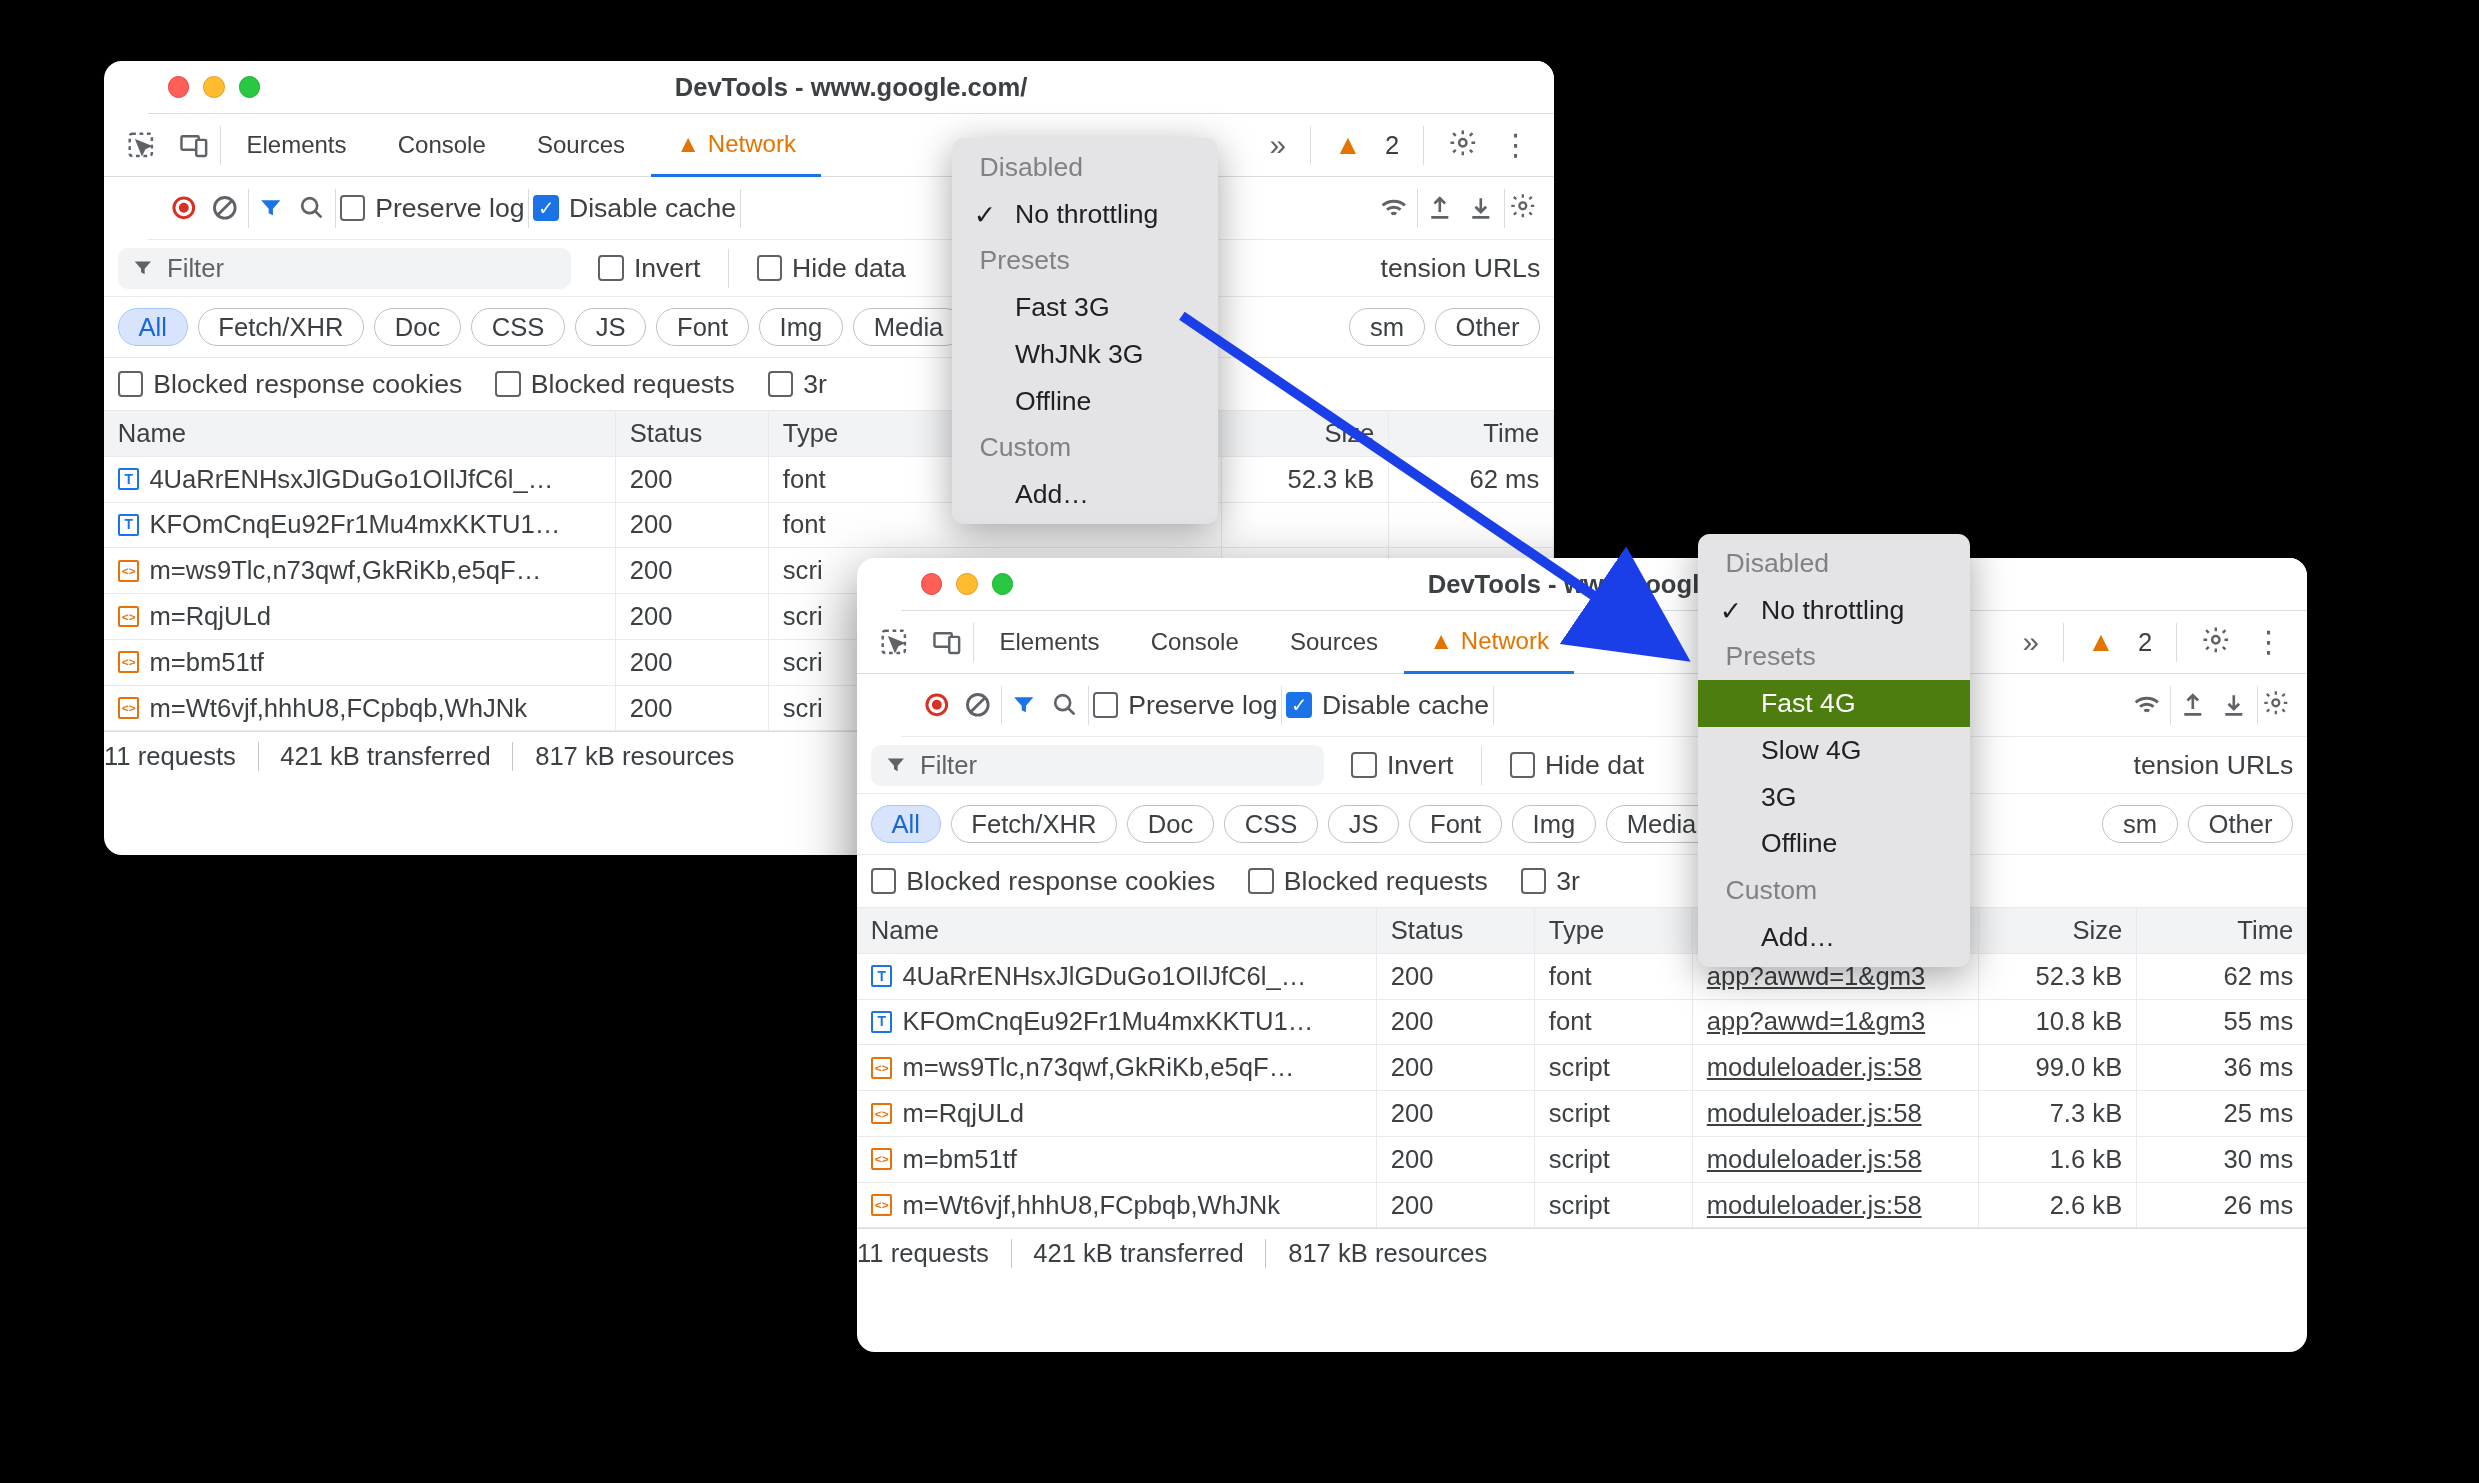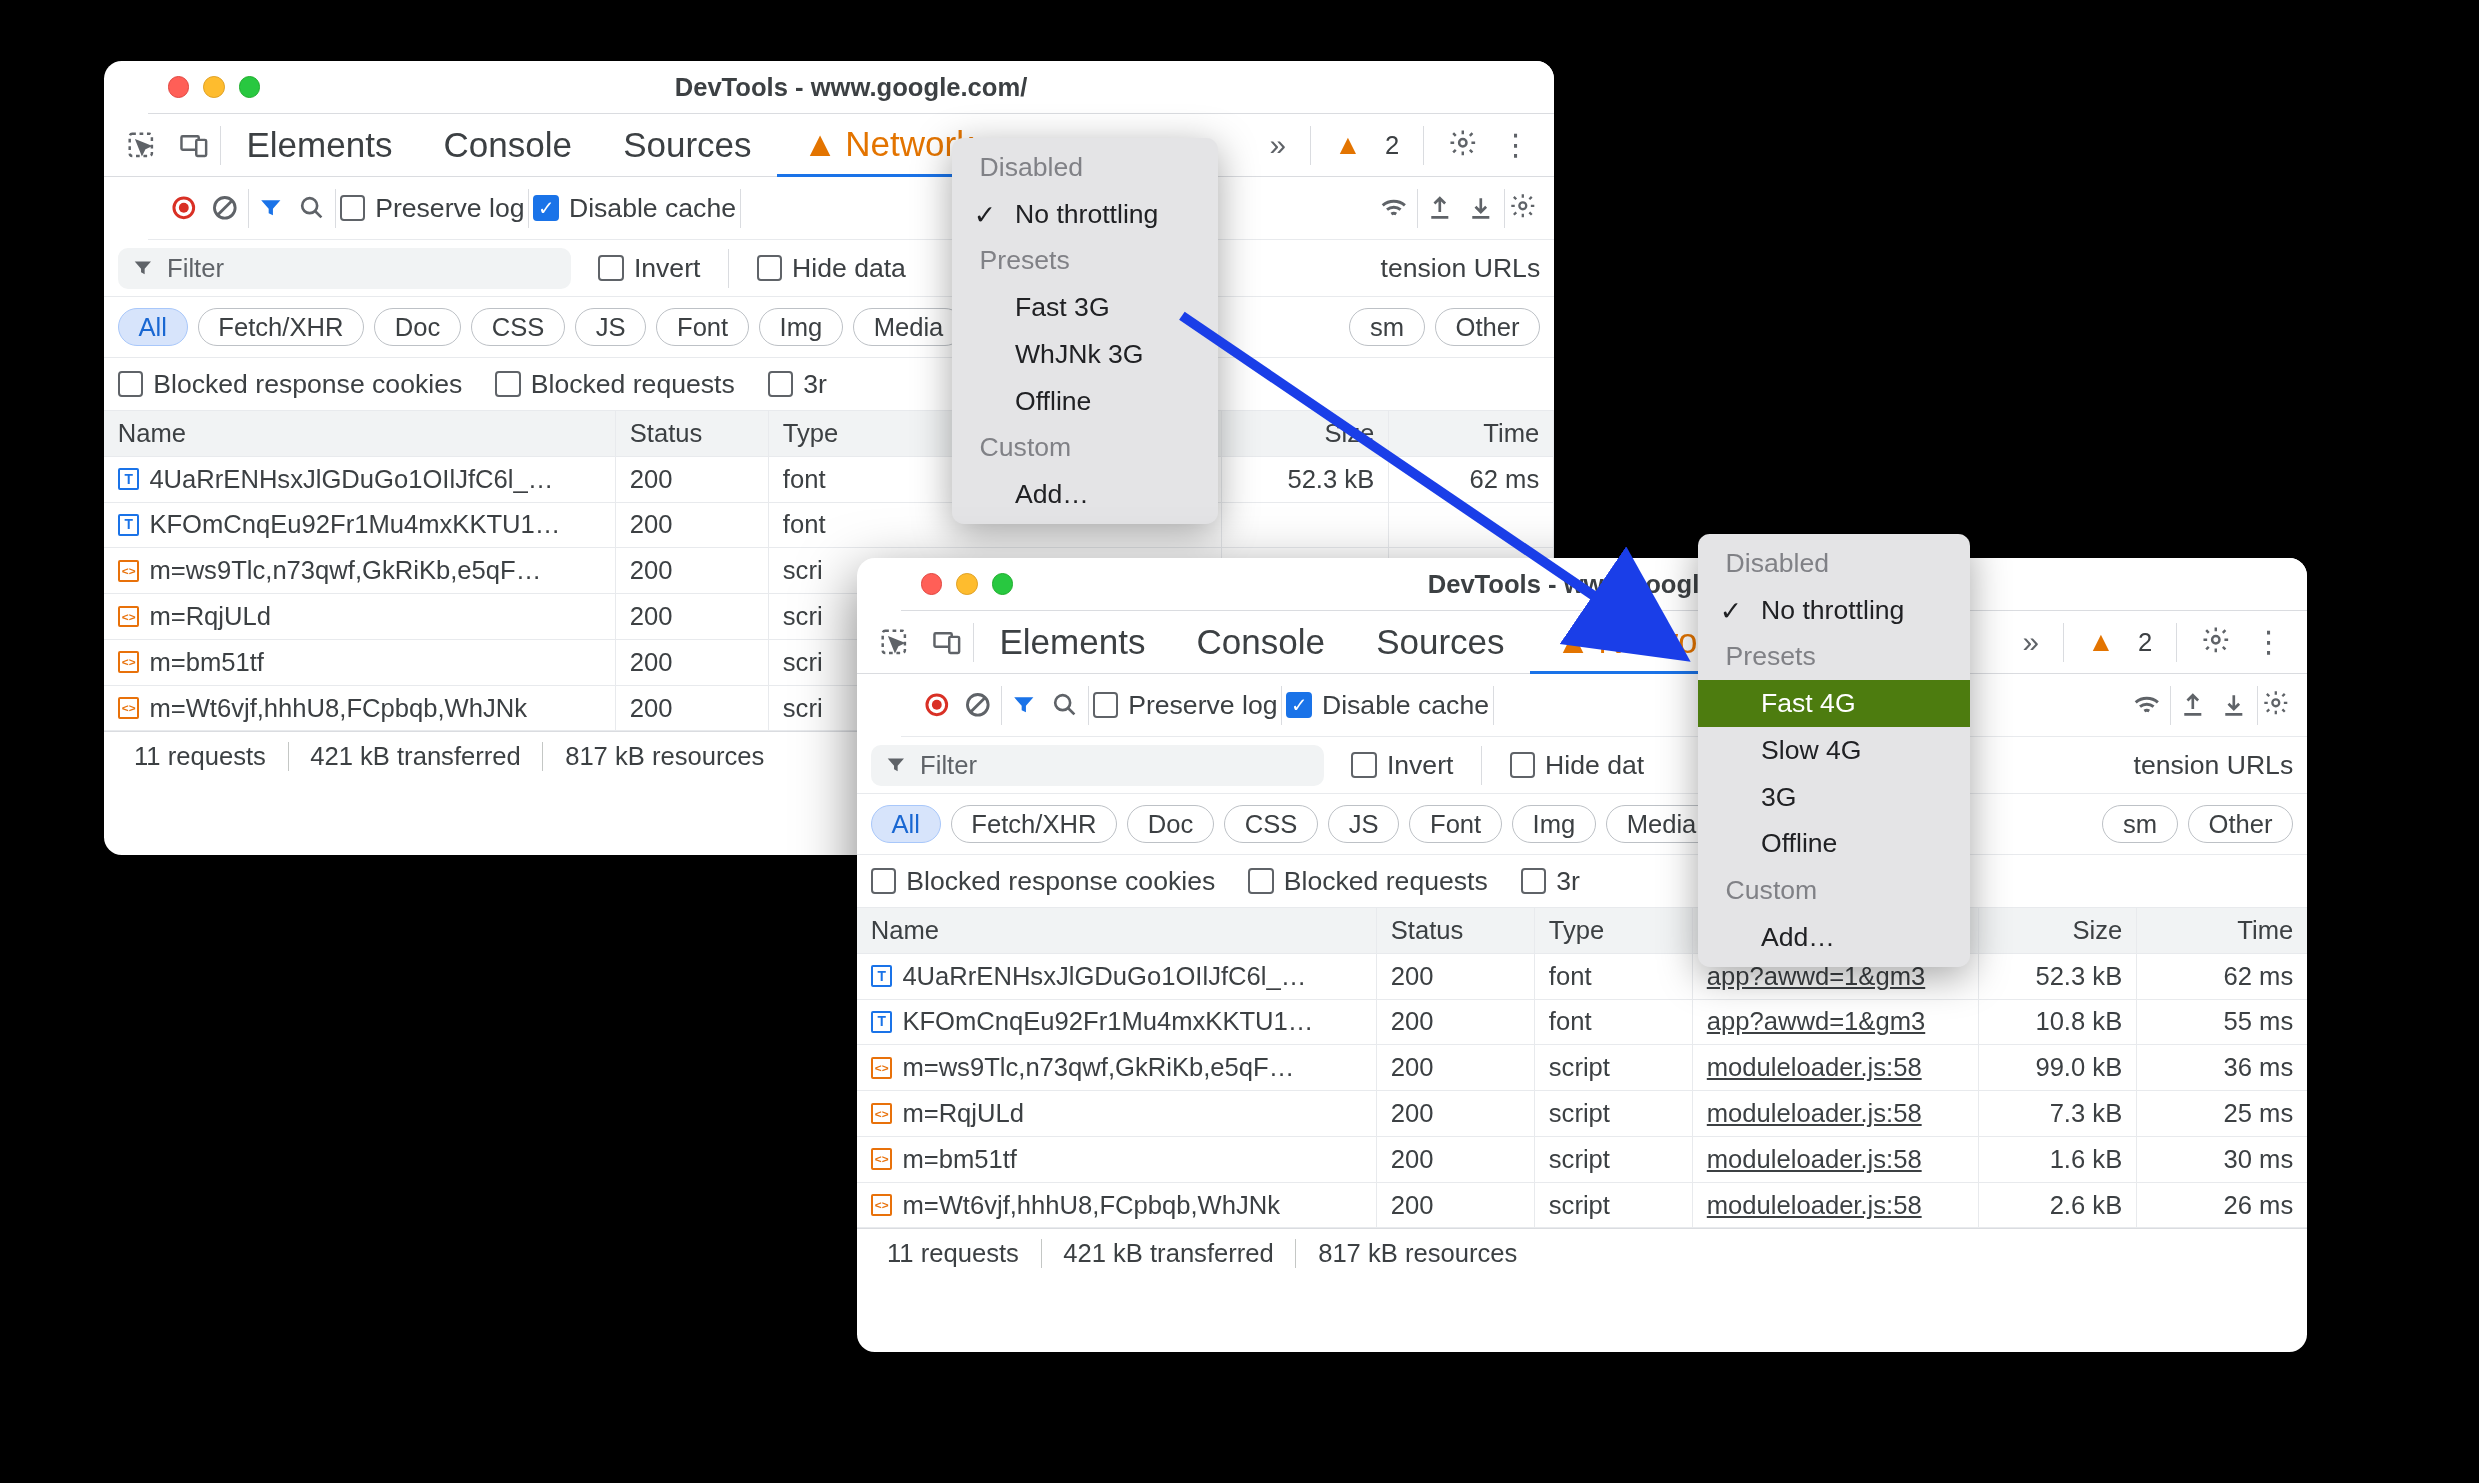--- a/index.html
+++ b/index.html
@@ -33,21 +33,21 @@
   .dot.red { background:#ff5f57; border:1px solid #e0443e;}
   .dot.yellow { background:#febc2e; border:1px solid #dfa023;}
   .dot.green { background:#28c840; border:1px solid #1dad2b;}
   .title { position:absolute; left:0; right:0; text-align:center; font-size:25.6px; font-weight:600; color:#3c4043;}
   .tabs {
     display:flex; align-items:center; height:63px; padding:0 9.9px;
     border-bottom:1px solid #dadce0; position:relative;
   }
   .tabs .icobtn { width:53px; display:flex; justify-content:center; align-items:center;}
   .vline { width:1px; background:#dadce0; height:39px; }
-  .tabitem { padding:0 25.6px; font-size:35px; color:#3c4043; cursor:pointer;}
+  .tabitem { padding:0 25.6px; font-size:24px; color:#3c4043; cursor:pointer;}
   .tabitem.active { color:#1a73e8; border-bottom:3px solid #1a73e8; height:63px; display:flex; align-items:center;}
   .tabitem.warn { color:#e37400; }
   .tabright { margin-left:auto; display:flex; align-items:center; gap:23.6px; padding-right:13.8px;}
   .toolbar {
     display:flex; align-items:center; height:63px; padding:0 17.7px; gap:4px;
     border-bottom:1px solid #e8eaed;
     margin-left:44px;
   }
   .toolbar .icobtn { width:37px; display:flex; justify-content:center;}
   .chk { width:25.6px; height:25.6px; border:2px solid #5f6368; border-radius:3.9px; display:inline-flex; align-items:center; justify-content:center; vertical-align:middle;}
@@ -55,21 +55,21 @@
   .lbl { font-size:26.6px; color:#3c4043; display:inline-flex; align-items:center; gap:9.9px;}
   .filterrow { display:flex; align-items:center; height:57px; padding:0 13.8px; gap:27.6px; border-bottom:1px solid #e8eaed; flex-wrap:nowrap;}
   .filterbox { display:flex; align-items:center; background:#f1f3f4; border-radius:9.9px; height:41px; padding:0 13.8px; width:453px; gap:13.8px; color:#5f6368; font-size:25.6px;}
   .chips { display:flex; align-items:center; height:61px; padding:0 13.8px; gap:10px; border-bottom:1px solid #e8eaed; overflow:hidden;}
   .chip { border:1px solid #bdc1c6; border-radius:21.7px; padding:3.9px 19.7px; font-size:25.6px; color:#3c4043;}
   .chip.active { background:#d7e4fb; border-color:#a8c7fa; color:#1967d2;}
   .checkrow { display:flex; align-items:center; height:53px; padding:0 13.8px; gap:33px; border-bottom:1px solid #e8eaed; overflow:hidden;}
   .table { display:grid; font-size:25.6px; color:#3c4043;}
   .th, .td { border-right:1px solid #e8eaed; border-bottom:1px solid #e8eaed; padding:7.9px 13.8px; overflow:hidden; white-space:nowrap; text-overflow:ellipsis;}
   .th { background:#f1f3f4; font-weight:400;}
-  .status { display:flex; align-items:center; height:49px; padding:0 30px; gap:13.8px; font-size:25.6px; color:#3c4043; border-top:1px solid #dadce0;}
+  .status { display:flex; align-items:center; height:49px; padding:0 0; gap:13.8px; font-size:25.6px; color:#3c4043; border-top:1px solid #dadce0;}
   .statdiv { width:1px; background:#c4c7c5; height:29.6px; margin:0 7.9px;}
   .ico-font { display:inline-flex; width:21.7px; height:21.7px; border:2px solid #1a73e8; color:#1a73e8; font-size:13.8px; font-weight:700; align-items:center; justify-content:center; border-radius:2px;}
   .ico-script { display:inline-flex; width:21.7px; height:21.7px; border:2px solid #e8710a; color:#e8710a; font-size:11.8px; font-weight:700; align-items:center; justify-content:center; border-radius:2px;}
   .menu {
     position:absolute; background:#e4e4e6; border-radius:11.8px;
     box-shadow: 0 9.9px 39px rgba(0,0,0,.35);
     font-size:26.6px; color:#202124;
     padding:5.9px 0;
   }
   .menu .hdr { color:#808186; padding:7.9px 27.6px; }

